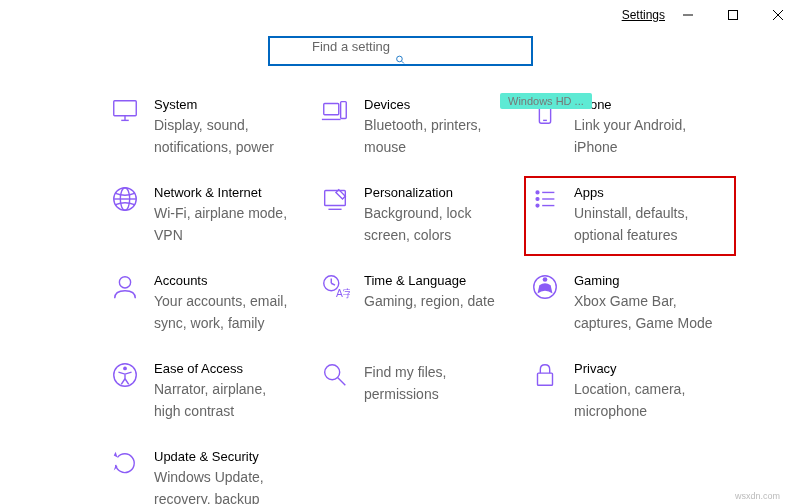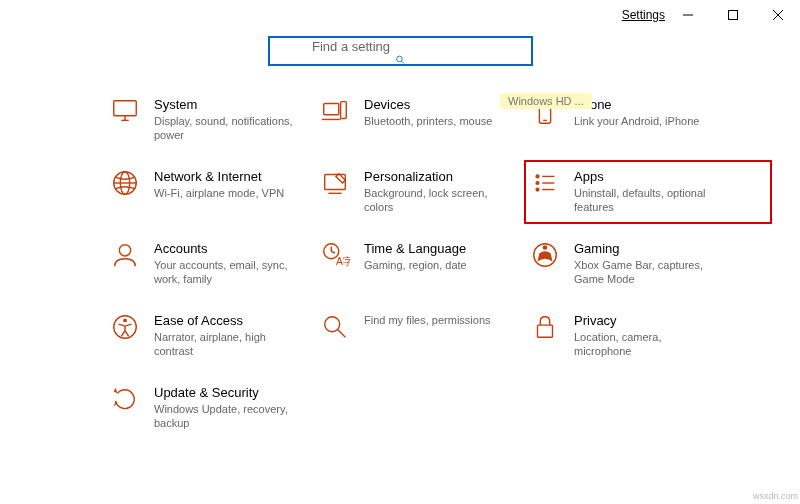--- a/index.html
+++ b/index.html
@@ -9,28 +9,28 @@
   .tbtn { width:45px; display:flex; align-items:center; justify-content:center; font-size:11px; font-family:sans-serif; }
   .tbtn svg { width:10px; height:10px; }
   .search-wrap { display:flex; justify-content:center; padding:6px 0 0 0; }
   .search { width:265px; height:30px; border:2px solid #0067c0; display:flex; align-items:center; padding:0 8px;flex-direction:column; }
   .search input { flex:1; border:0; outline:0; font-size:13px; color:#222; background:transparent; }
   .search input::placeholder { color:#666; }
   .search .sicon { width:14px; height:14px; color:#0067c0; }
 
   .grid { padding:28px 86px 0 108px; display:grid; grid-template-columns: repeat(3, 1fr); column-gap:0; row-gap:22px; }
   .tile { display:flex; align-items:flex-start; gap:14px; width:210px; cursor:pointer; padding:2px; }
-  .tile.highlighted { border:2px solid #d40000; padding:6px 4px 8px 4px; margin:-6px -4px -8px -4px; width:248px; }
-  .ticon { width:30px; height:30px; flex:0 0 30px; display:flex; align-items:flex-start; justify-content:center; color:#c2410c; }
+  .tile.highlighted { border:2px solid #d40000; padding:6px 4px 8px 4px; margin:-6px -4px -8px -4px; width:212px; }
+  .ticon { width:30px; height:30px; flex:0 0 30px; display:flex; align-items:flex-start; justify-content:center; color:#8b5cf6; }
   .ticon svg { width:30px; height:30px; stroke:currentColor; fill:none; stroke-width:1.5; }
   .ttext { display:flex; flex-direction:column; }
   .ttitle { font-size:13px; line-height:17px; color:#000; }
-  .tdesc { font-size:11px; line-height:14px; color:#666; margin-top:1px; max-width:140px; }
-  .watermark { position:absolute; bottom:3px; right:2px; font-size:9px; color:#bbb; }
-  .winhint { position:absolute; left:500px; top:93px; background:#fef9c3; color:#777; font-size:11px; padding:2px 8px; border-radius:2px;}
+  .tdesc { font-size:14px; line-height:22px; color:#666; margin-top:1px; max-width:140px; }
+  .watermark { position:absolute; bottom:3px; right:20px; font-size:9px; color:#bbb; }
+  .winhint { position:absolute; left:500px; top:93px; background:#5eead4; color:#777; font-size:11px; padding:2px 8px; border-radius:2px;}
 </style>
 </head>
 <body>
 
 <div class="titlebar">
   <span>Settings</span>
   <div class="titlebar-controls">
     <div class="tbtn">
       <svg viewBox="0 0 10 10">
           <line x1="0" y1="5" x2="10" y2="5" stroke="#000" stroke-width="1"></line>

